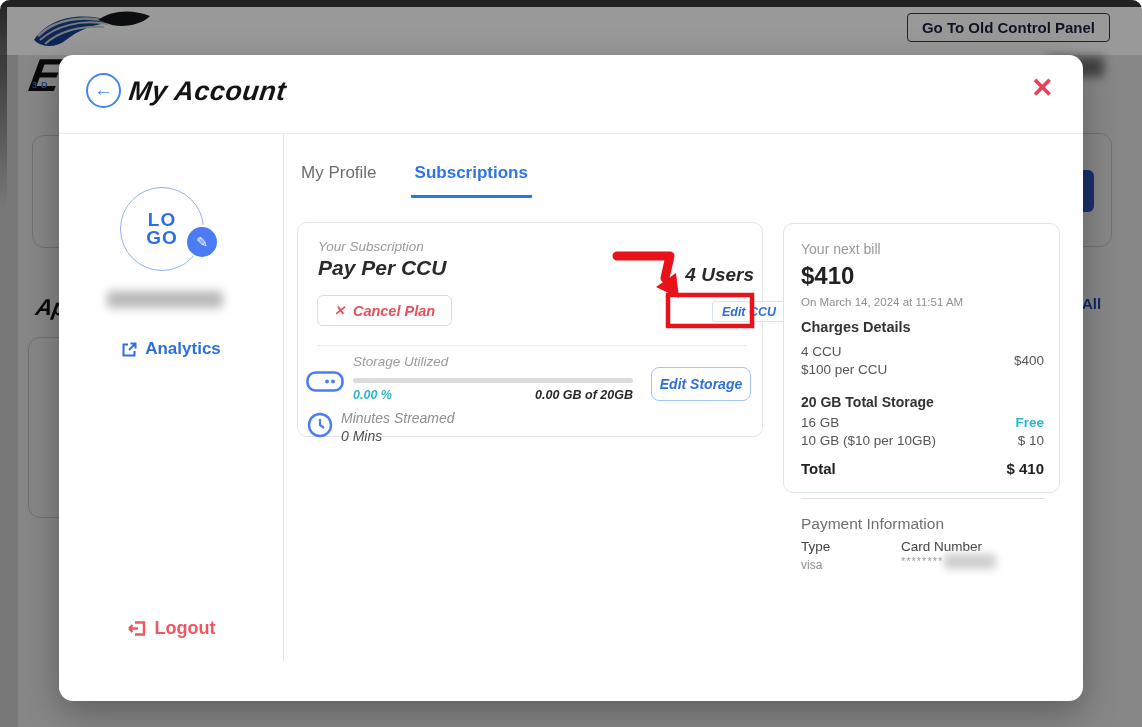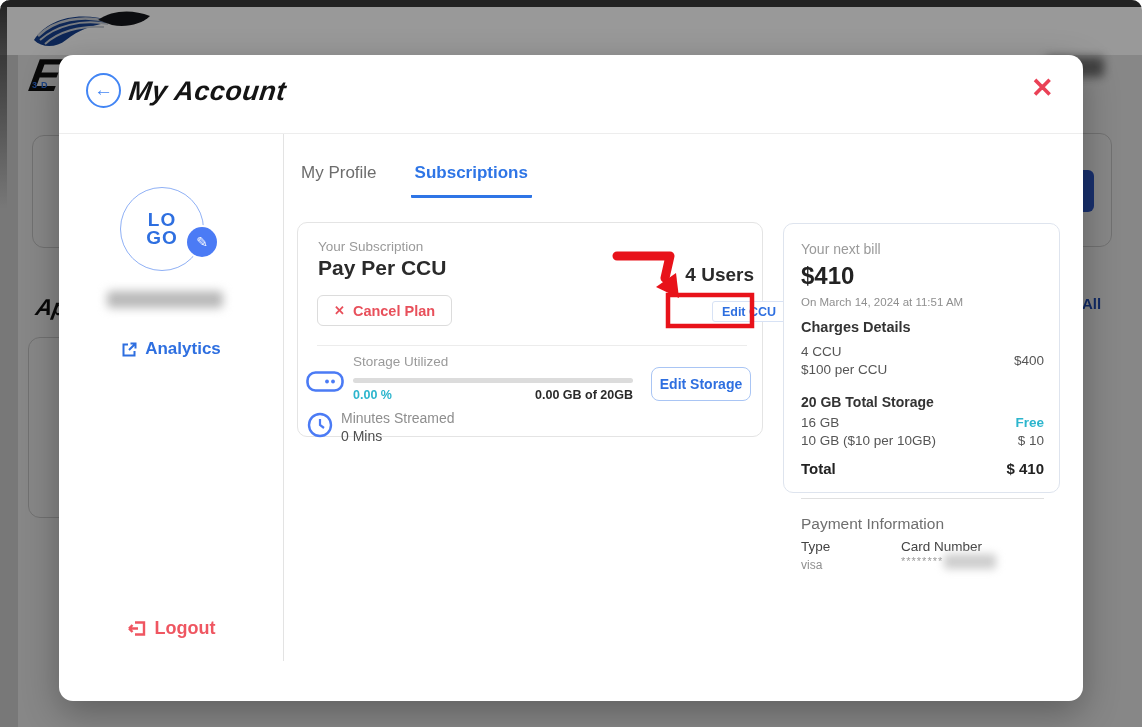--- a/index.html
+++ b/index.html
@@ -40,21 +40,21 @@
   .avatar .l{color:#2e6fe0;font-size:19px;font-weight:800;line-height:.95;letter-spacing:1px;}
   .pencil-badge{position:absolute;left:128px;top:172px;width:30px;height:30px;background:#4b7bf5;border-radius:50%;box-shadow:0 0 0 2px #fff;display:flex;align-items:center;justify-content:center;color:#fff;font-size:14px;cursor:pointer;}
   .user-blob{position:absolute;left:48px;top:236px;width:116px;height:17px;background:#b9b9b9;border-radius:4px;filter:blur(5px);}
   .analytics-link{position:absolute;left:0;top:284px;width:224px;display:flex;align-items:center;justify-content:center;gap:7px;color:#2e6fe0;font-size:17px;font-weight:700;cursor:pointer;}
   .logout-link{position:absolute;left:0;top:563px;width:224px;display:flex;align-items:center;justify-content:center;gap:8px;color:#ef5661;font-size:18px;font-weight:700;cursor:pointer;}
   
   .tabs{position:absolute;left:238px;top:104px;display:flex;gap:30px;font-size:17px;}
   .tab{color:#6d6d6d;padding:4px 4px 12px 4px;cursor:pointer;}
   .tab.active{color:#2e75e6;font-weight:700;border-bottom:3px solid #2e75e6;border-radius:0 0 1px 1px;}
   
-  .sub-card{position:absolute;left:238px;top:167px;width:466px;height:215px;border:1px solid #e4e4e4;border-radius:10px;background:#fff;}
+  .sub-card{position:absolute;left:238px;top:167px;width:466px;height:215px;border:1px solid #e4e4e4;border-radius:10px;background:#fff;font-style:italic;}
   .sub-label{position:absolute;left:20px;top:16px;font-size:13.5px;color:#9a9a9a;}
   .sub-plan{position:absolute;left:20px;top:33px;font-size:21px;font-weight:700;color:#2a2a2a;}
   .sub-users{position:absolute;right:8px;top:41px;font-size:19px;font-weight:700;color:#2a2a2a;}
   .cancel-btn{position:absolute;left:19px;top:72px;height:31px;padding:0 16px;border:1px solid #dcdcdc;border-radius:6px;display:flex;align-items:center;gap:8px;color:#e8505b;font-size:14.5px;font-weight:700;cursor:pointer;background:#fff;}
   .cancel-btn .x{font-size:13px;font-weight:700;}
   .editccu-btn{position:absolute;left:414px;top:78px;width:74px;height:21px;border:1px solid #d7e2f5;border-radius:3px;display:flex;align-items:center;justify-content:center;color:#2e6fe0;font-size:12.5px;font-weight:700;cursor:pointer;background:#fff;}
   .sub-divider{position:absolute;left:19px;right:15px;top:122px;height:1px;background:#ececec;}
   .storage-icon{position:absolute;left:8px;top:148px;}
   .storage-label{position:absolute;left:55px;top:131px;font-size:13.5px;color:#9a9a9a;}
   .storage-bar{position:absolute;left:55px;top:155px;width:280px;height:5px;background:#dcdcdc;border-radius:3px;cursor:default;}
@@ -98,20 +98,21 @@
   <div class="bg-header"></div>
   <svg class="bg-logo" viewBox="0 0 130 52">
     <path d="M6 34 C20 12 52 4 86 16 C66 18 50 24 38 34 C28 42 14 42 6 34Z" fill="#16408f"></path>
     <path d="M10 30 C26 14 54 8 82 16" stroke="#c8cdd6" stroke-width="2.5" fill="none"></path>
     <path d="M12 34 C28 20 52 13 80 18" stroke="#c8cdd6" stroke-width="2" fill="none"></path>
     <path d="M17 38 C30 26 52 19 76 21" stroke="#c8cdd6" stroke-width="2" fill="none"></path>
     <path d="M70 14 C84 4 104 3 122 10 C114 18 98 22 84 19 L70 14Z" fill="#15171b"></path>
   </svg>
   <div class="brand-letter">E</div>
   <div class="brand-sub">3D</div>
+  <div class="old-panel-btn">Go To Old Control Panel</div>
   <div class="bg-strip"></div>
   <div class="bg-card bg-card1"></div>
   <div class="bg-card bg-card2"></div>
   <div class="bg-card bg-card3"></div>
   <div class="bg-blue-btn"></div>
   <div class="bg-heading">Ap</div>
   <div class="bg-all">All</div>
   <div class="bg-user-blob"></div>
   <div class="win-top"></div>
   <div class="win-left"></div>

